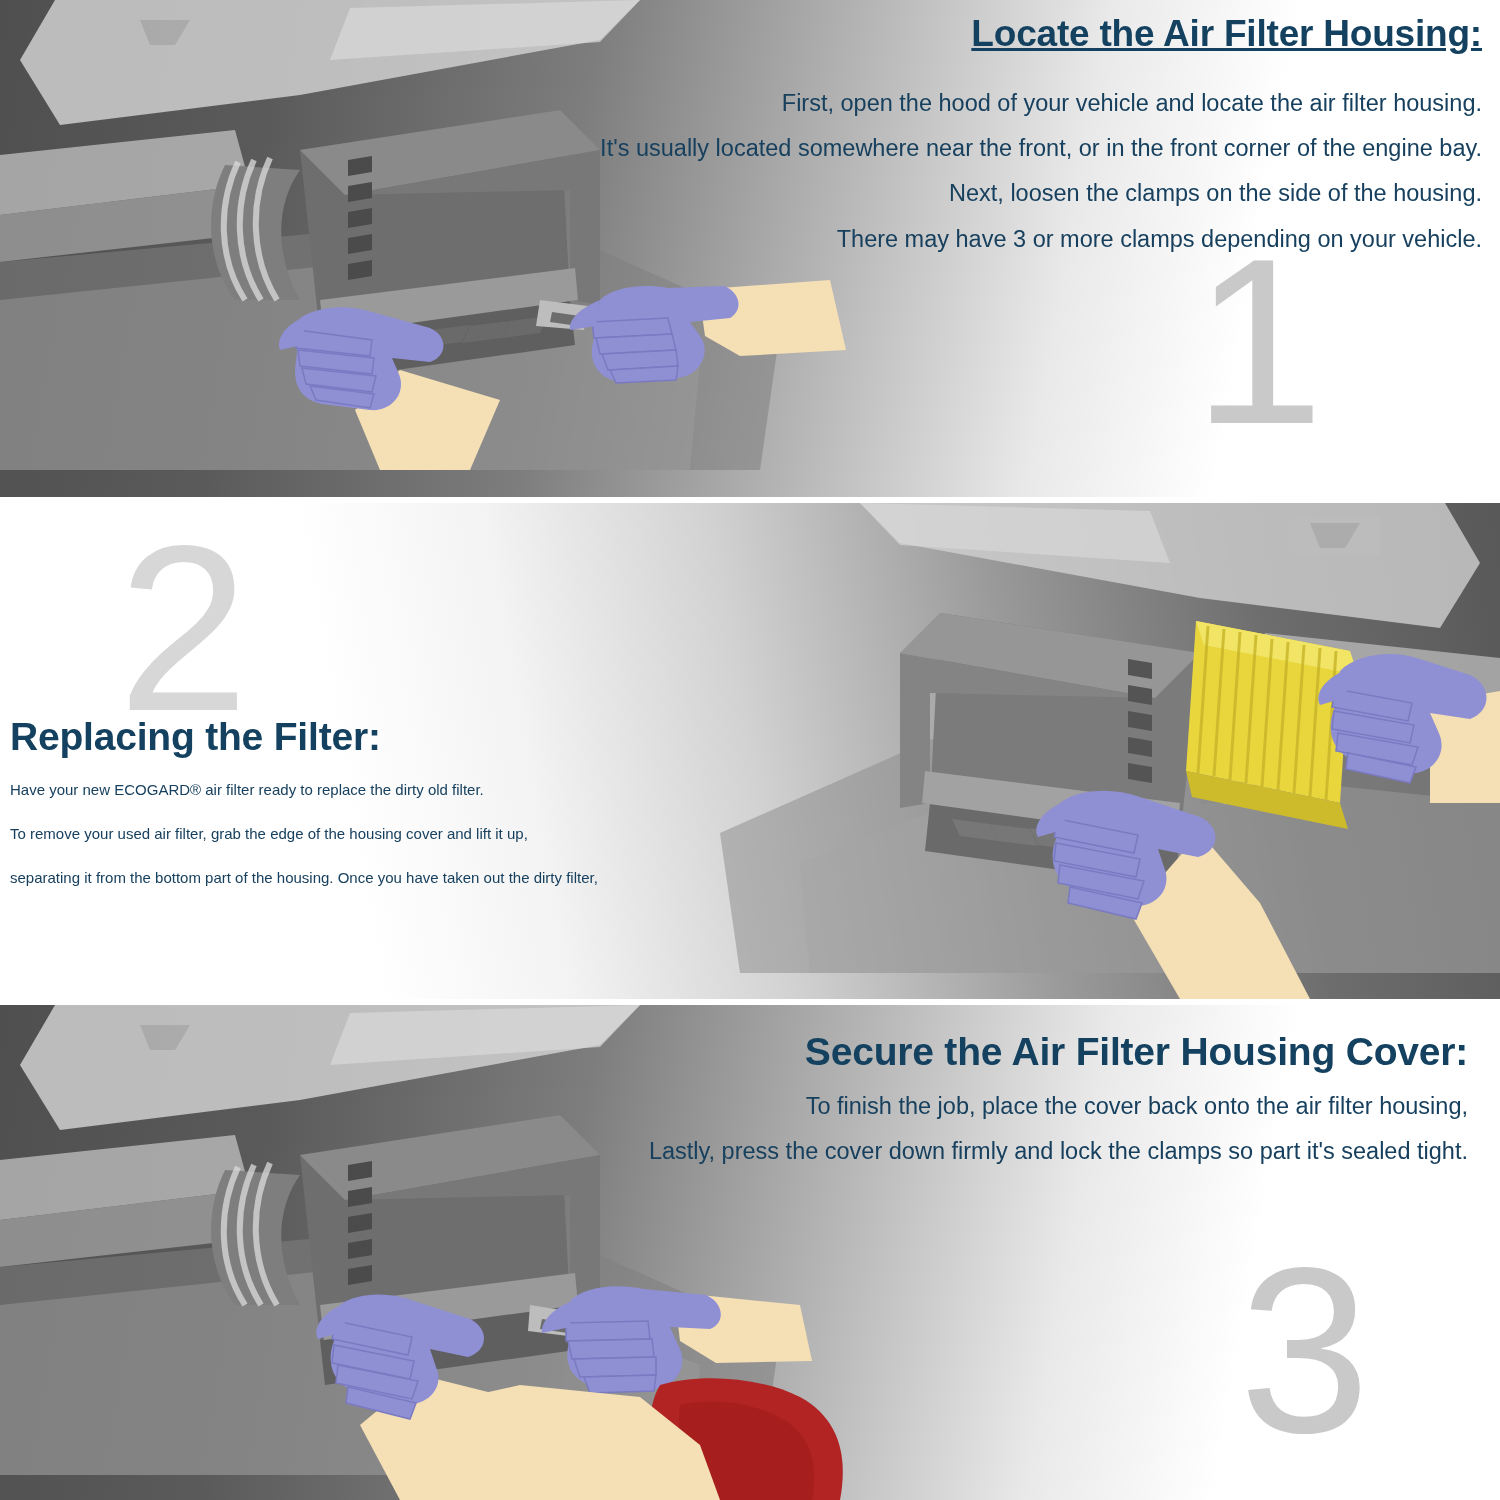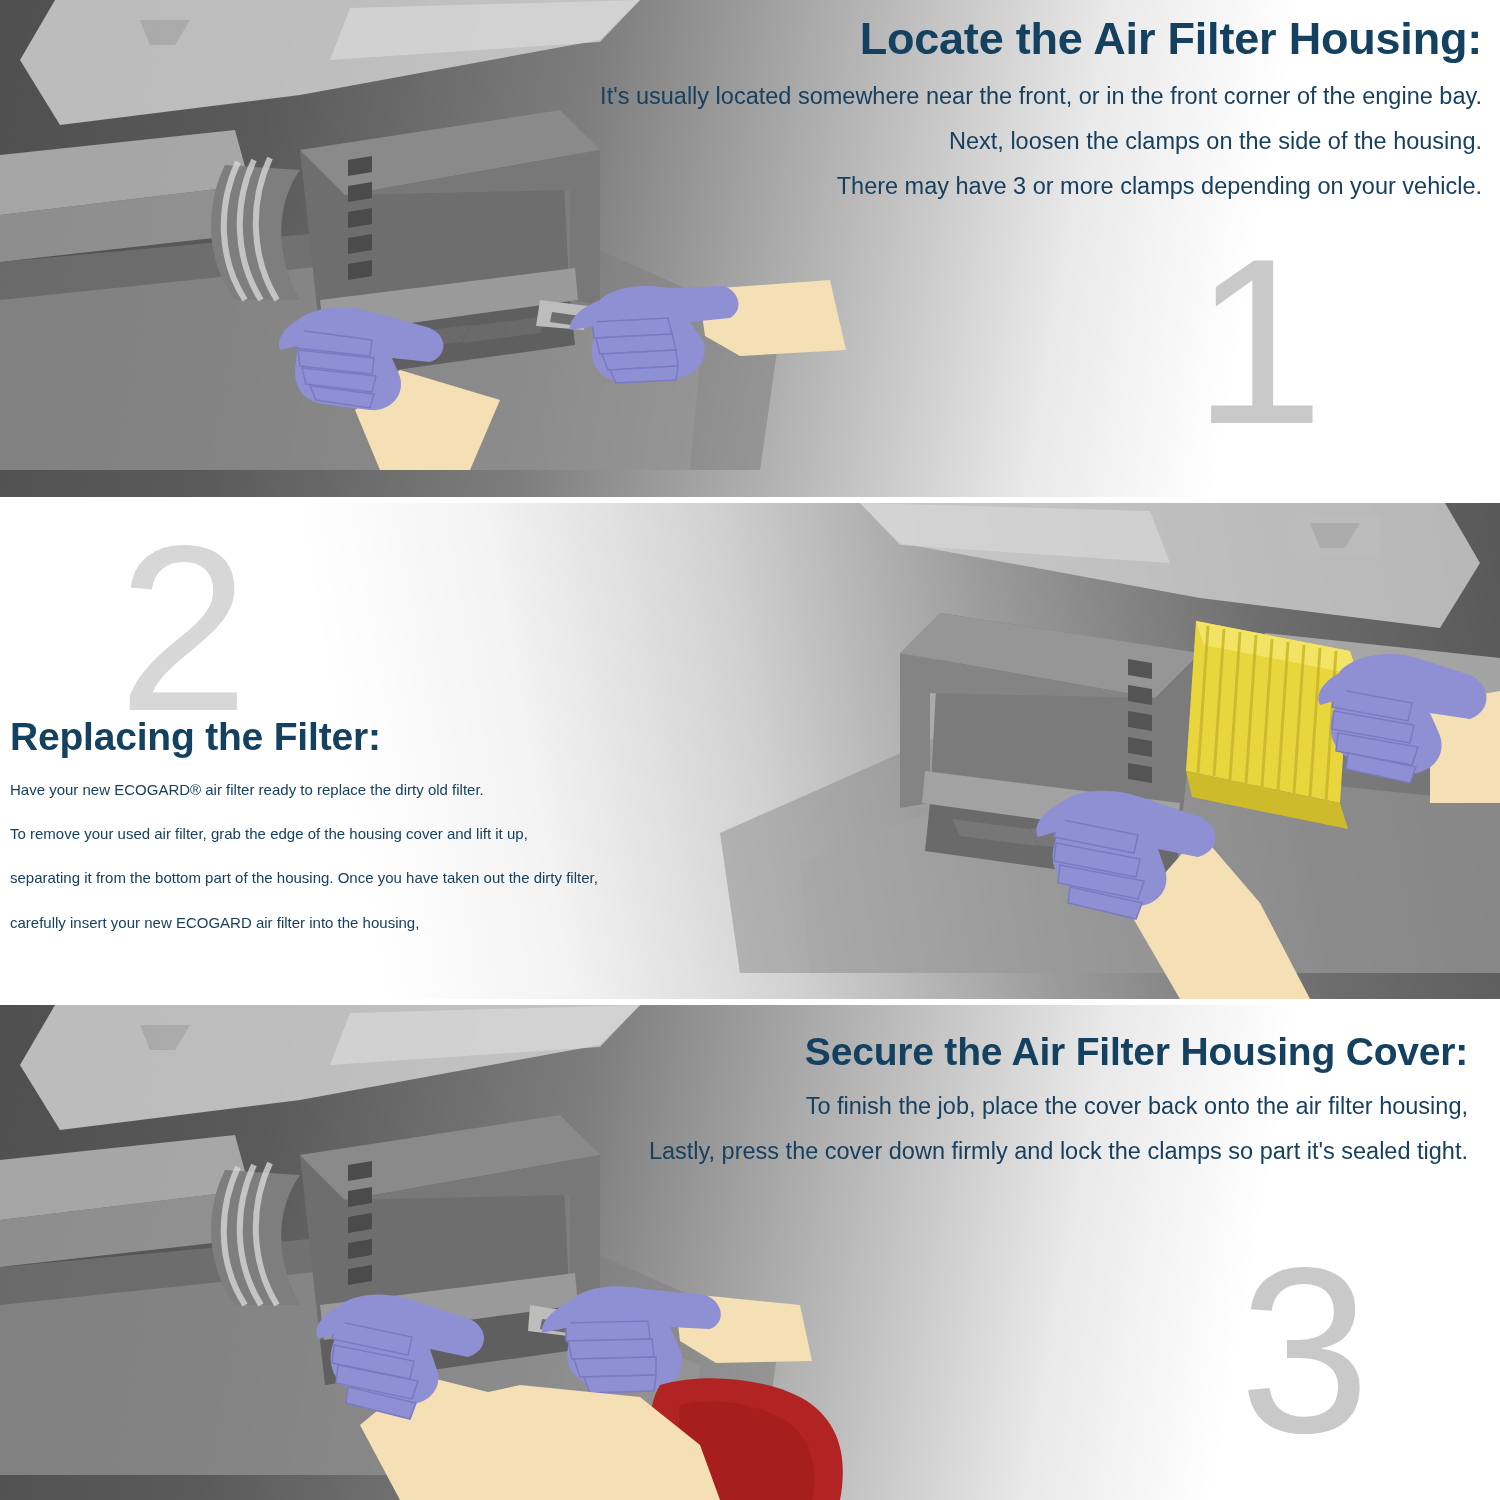--- a/index.html
+++ b/index.html
@@ -36,21 +36,21 @@
     line-height:1.1;
   }
   .body-line{
     color:#17405e;
     line-height:1.42;
     white-space:nowrap;
   }
 
   
   #t1{right:18px;top:8px;text-align:right;width:1000px;}
-  #t1 .heading{font-size:45px;margin:6px 0 16px 0;}
+  #t1 .heading{font-size:37px;margin:6px 0 32px 0;text-decoration:underline;}
   #t1 .body-line{font-size:23.5px;margin-bottom:12px;}
 
   
   #t2{left:10px;top:213px;text-align:left;width:940px;}
   #t2 .heading{font-size:39px;margin:0 0 20px 0;}
   #t2 .body-line{font-size:15px;margin-bottom:23px;}
 
   
   #t3{right:32px;top:26px;text-align:right;width:1060px;}
   #t3 .heading{font-size:39px;margin:0 0 16px 0;}
@@ -146,20 +146,21 @@
       </g>
       <path d="M302,318 C284,326 276,340 280,350 L306,344 Z" fill="#8f8fd4"></path>
 
       <rect x="760" y="0" width="740" height="497" fill="#ffffff" opacity="0.0"></rect>
     </svg>
 
     <div class="stepnum" id="num1">1</div>
 
     <div class="textblock" id="t1">
       <div class="heading">Locate the Air Filter Housing:</div>
+      <div class="body-line">First, open the hood of your vehicle and locate the air filter housing.</div>
       <div class="body-line">It's usually located somewhere near the front, or in the front corner of the engine bay.</div>
       <div class="body-line">Next, loosen the clamps on the side of the housing.</div>
       <div class="body-line">There may have 3 or more clamps depending on your vehicle.</div>
     </div>
   </div>
 
   <div class="divider"></div>
 
   <div class="panel" id="panel-2">
     <div class="bg2"></div>
@@ -241,21 +242,20 @@
       <path d="M1062,300 C1042,308 1032,324 1038,334 L1066,326 Z" fill="#8f8fd4"></path>
     </svg>
 
     <div class="stepnum" id="num2">2</div>
 
     <div class="textblock" id="t2">
       <div class="heading">Replacing the Filter:</div>
       <div class="body-line">Have your new ECOGARD® air filter ready to replace the dirty old filter.</div>
       <div class="body-line">To remove your used air filter, grab the edge of the housing cover and lift it up,</div>
       <div class="body-line">separating it from the bottom part of the housing.  Once you have taken out the dirty filter,</div>
-      <div class="body-line">carefully insert your new ECOGARD air filter into the housing,</div>
 
     </div>
   </div>
 
   <div class="divider"></div>
 
   <div class="panel" id="panel-3">
     <div class="bg3"></div>
 
     <svg class="art" width="1500" height="495" viewBox="0 0 1500 495">

